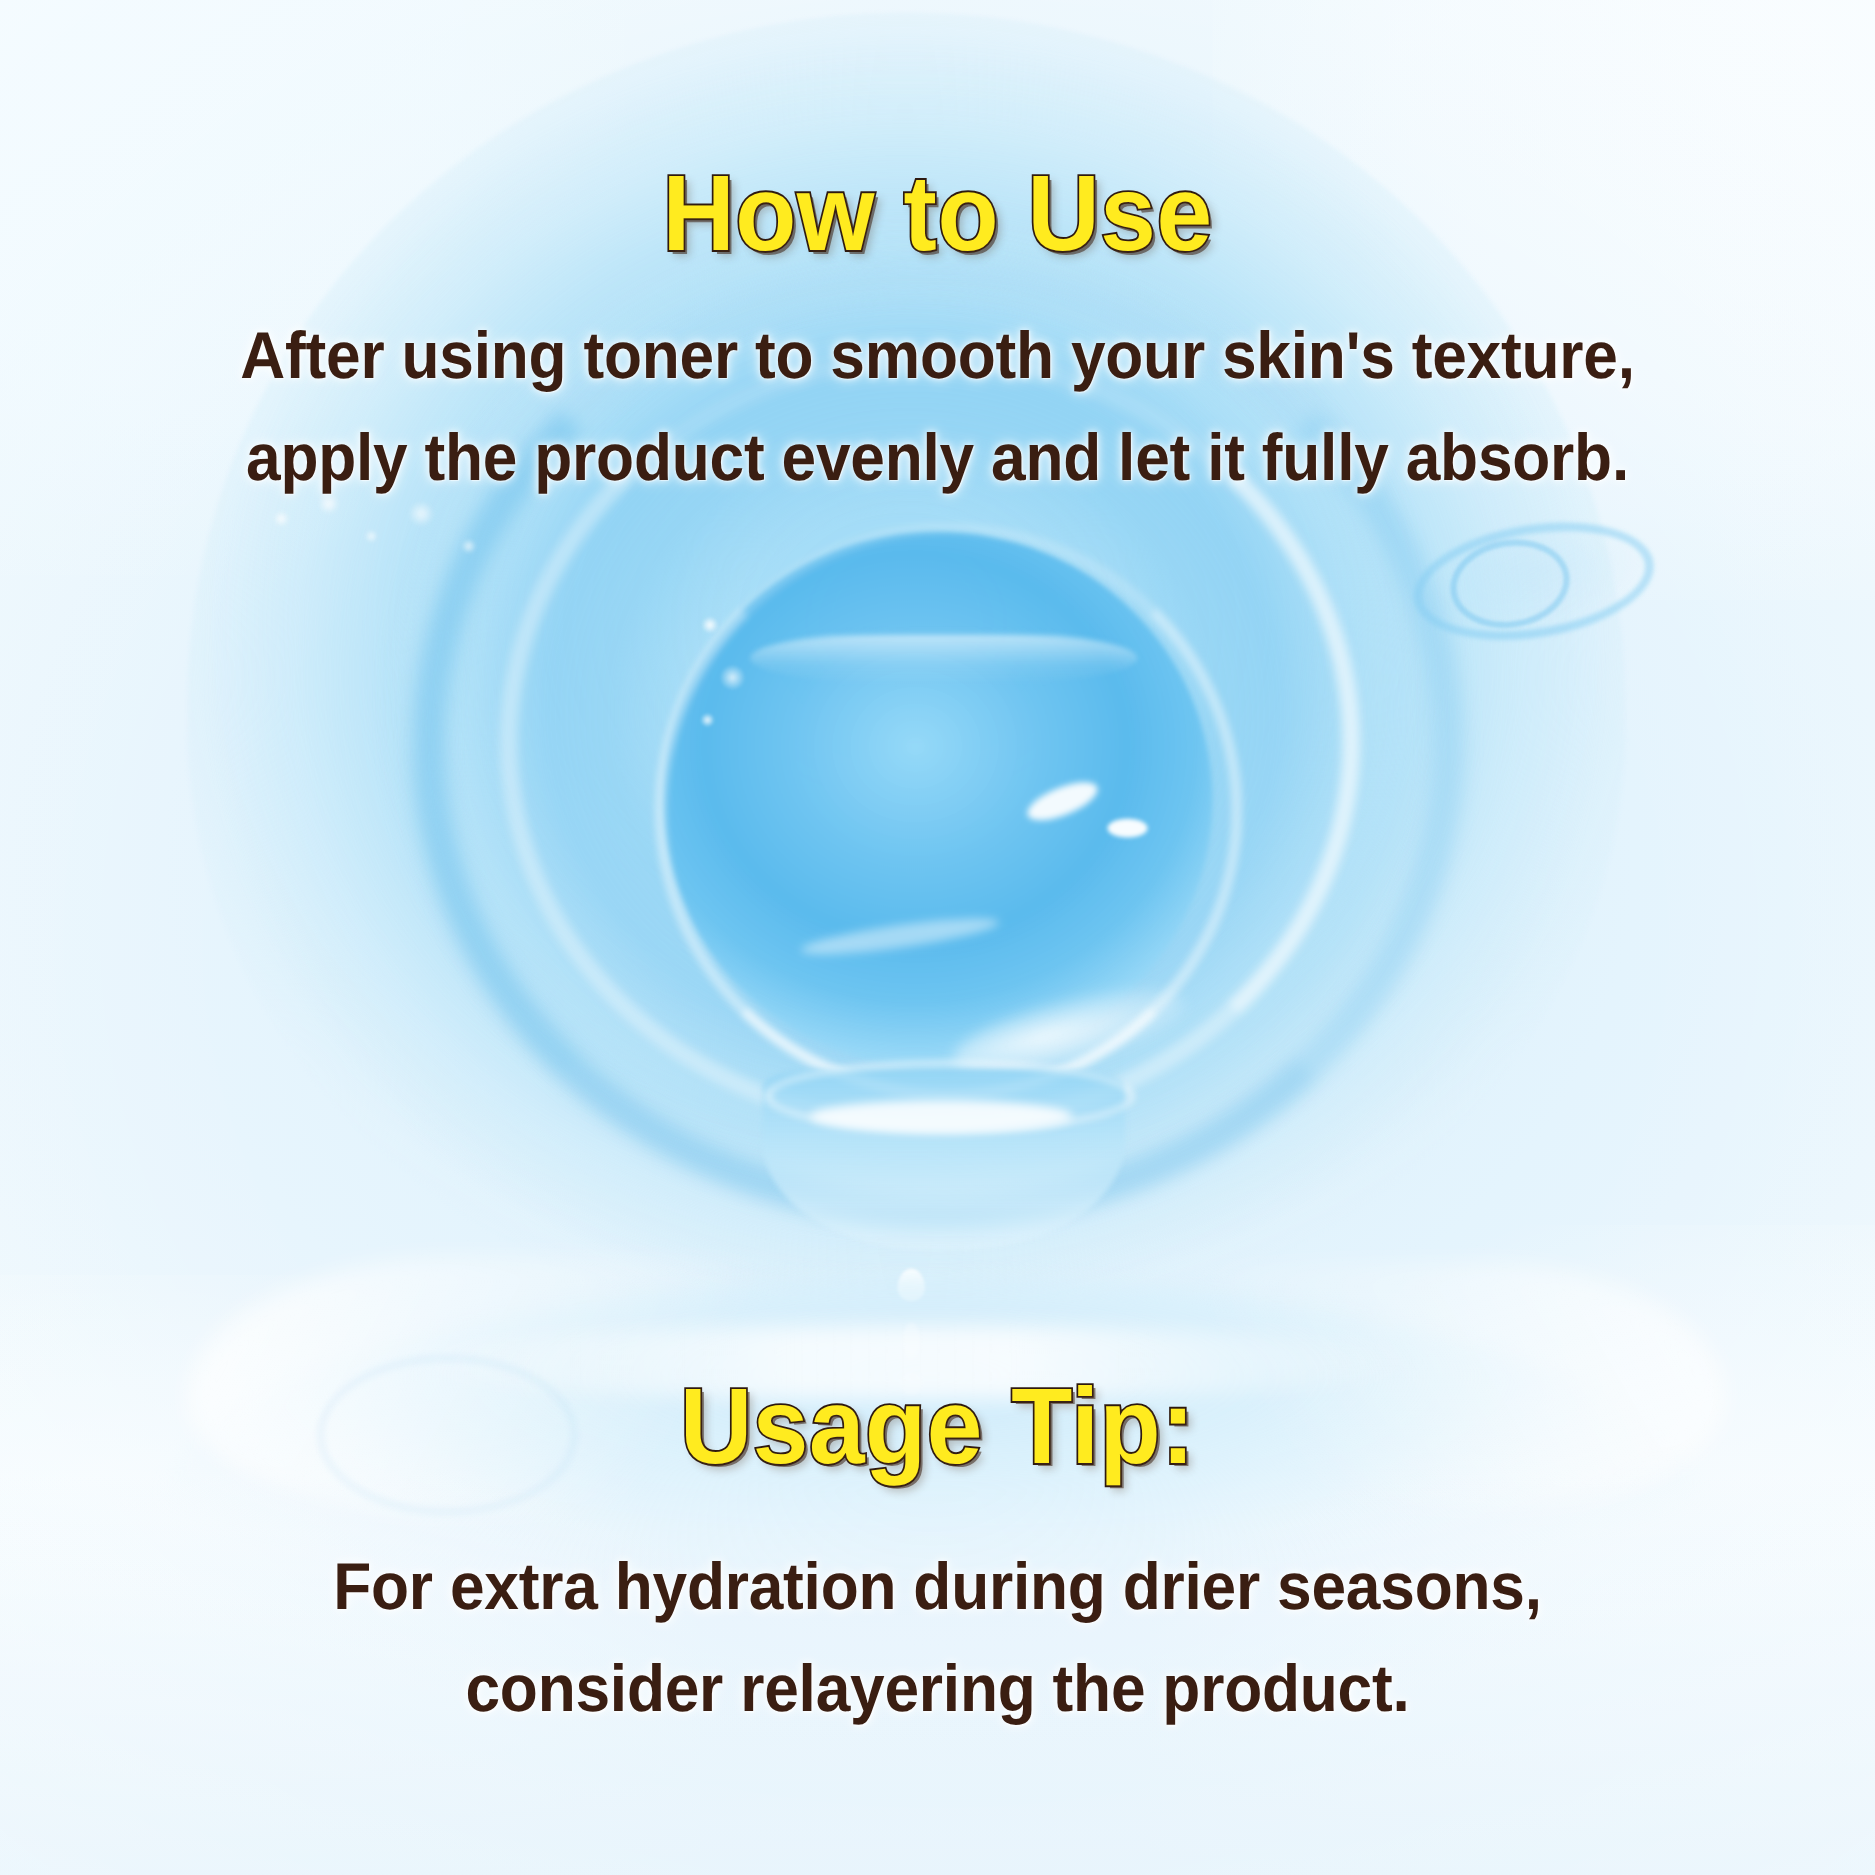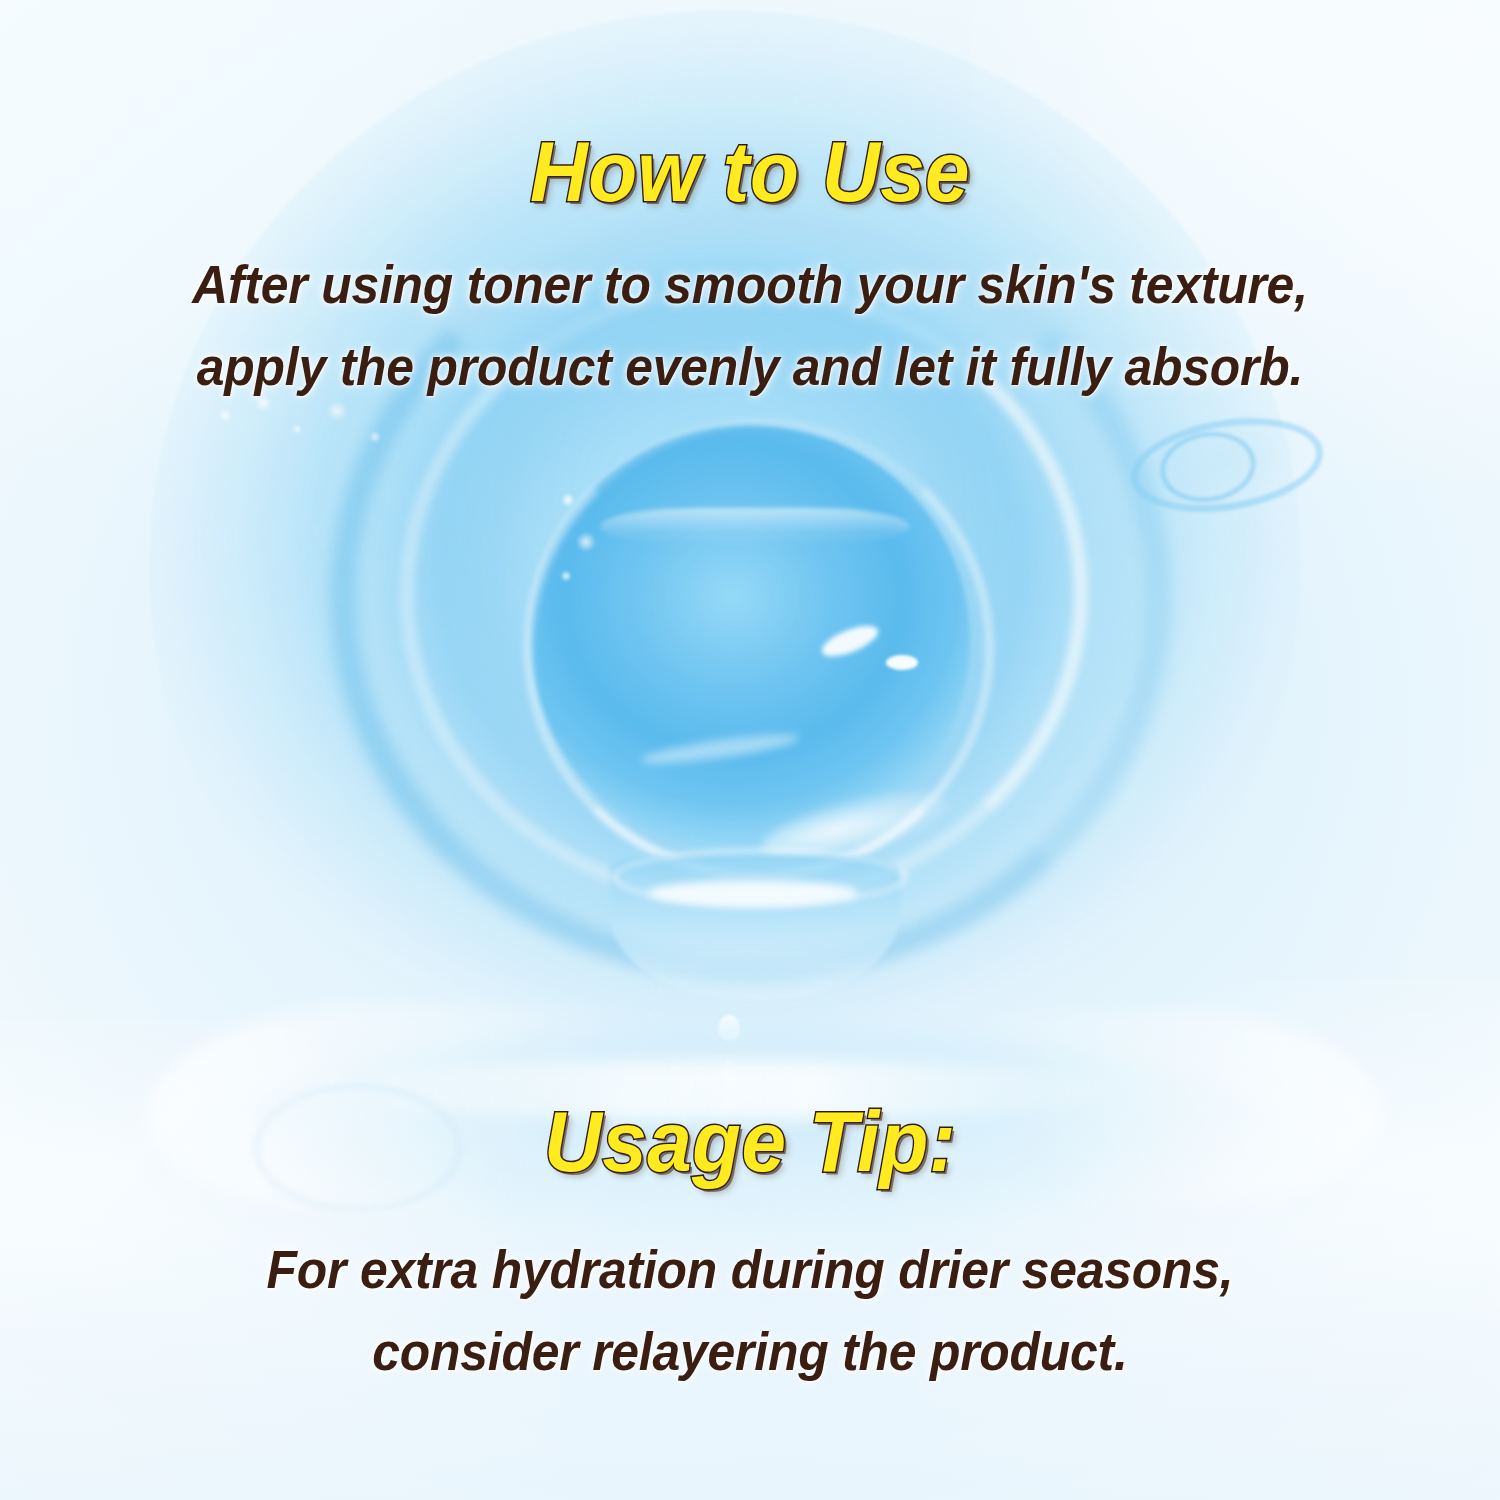--- a/index.html
+++ b/index.html
@@ -345,21 +345,20 @@
     inset: 0;
     background: radial-gradient(ellipse 90% 80% at 50% 50%, rgba(255,255,255,0) 40%, rgba(255,255,255,0.22) 78%, rgba(255,255,255,0.42) 100%);
     pointer-events: none;
   }
 
   
   .text-layer {
     position: absolute;
     inset: 0;
     z-index: 10;
-    font-style: italic;
   }
 
   .heading {
     position: absolute;
     left: 0;
     width: 1500px;
     text-align: center;
     font-family: "Liberation Sans", "DejaVu Sans", sans-serif;
     font-weight: 700;
     font-size: 86px;

